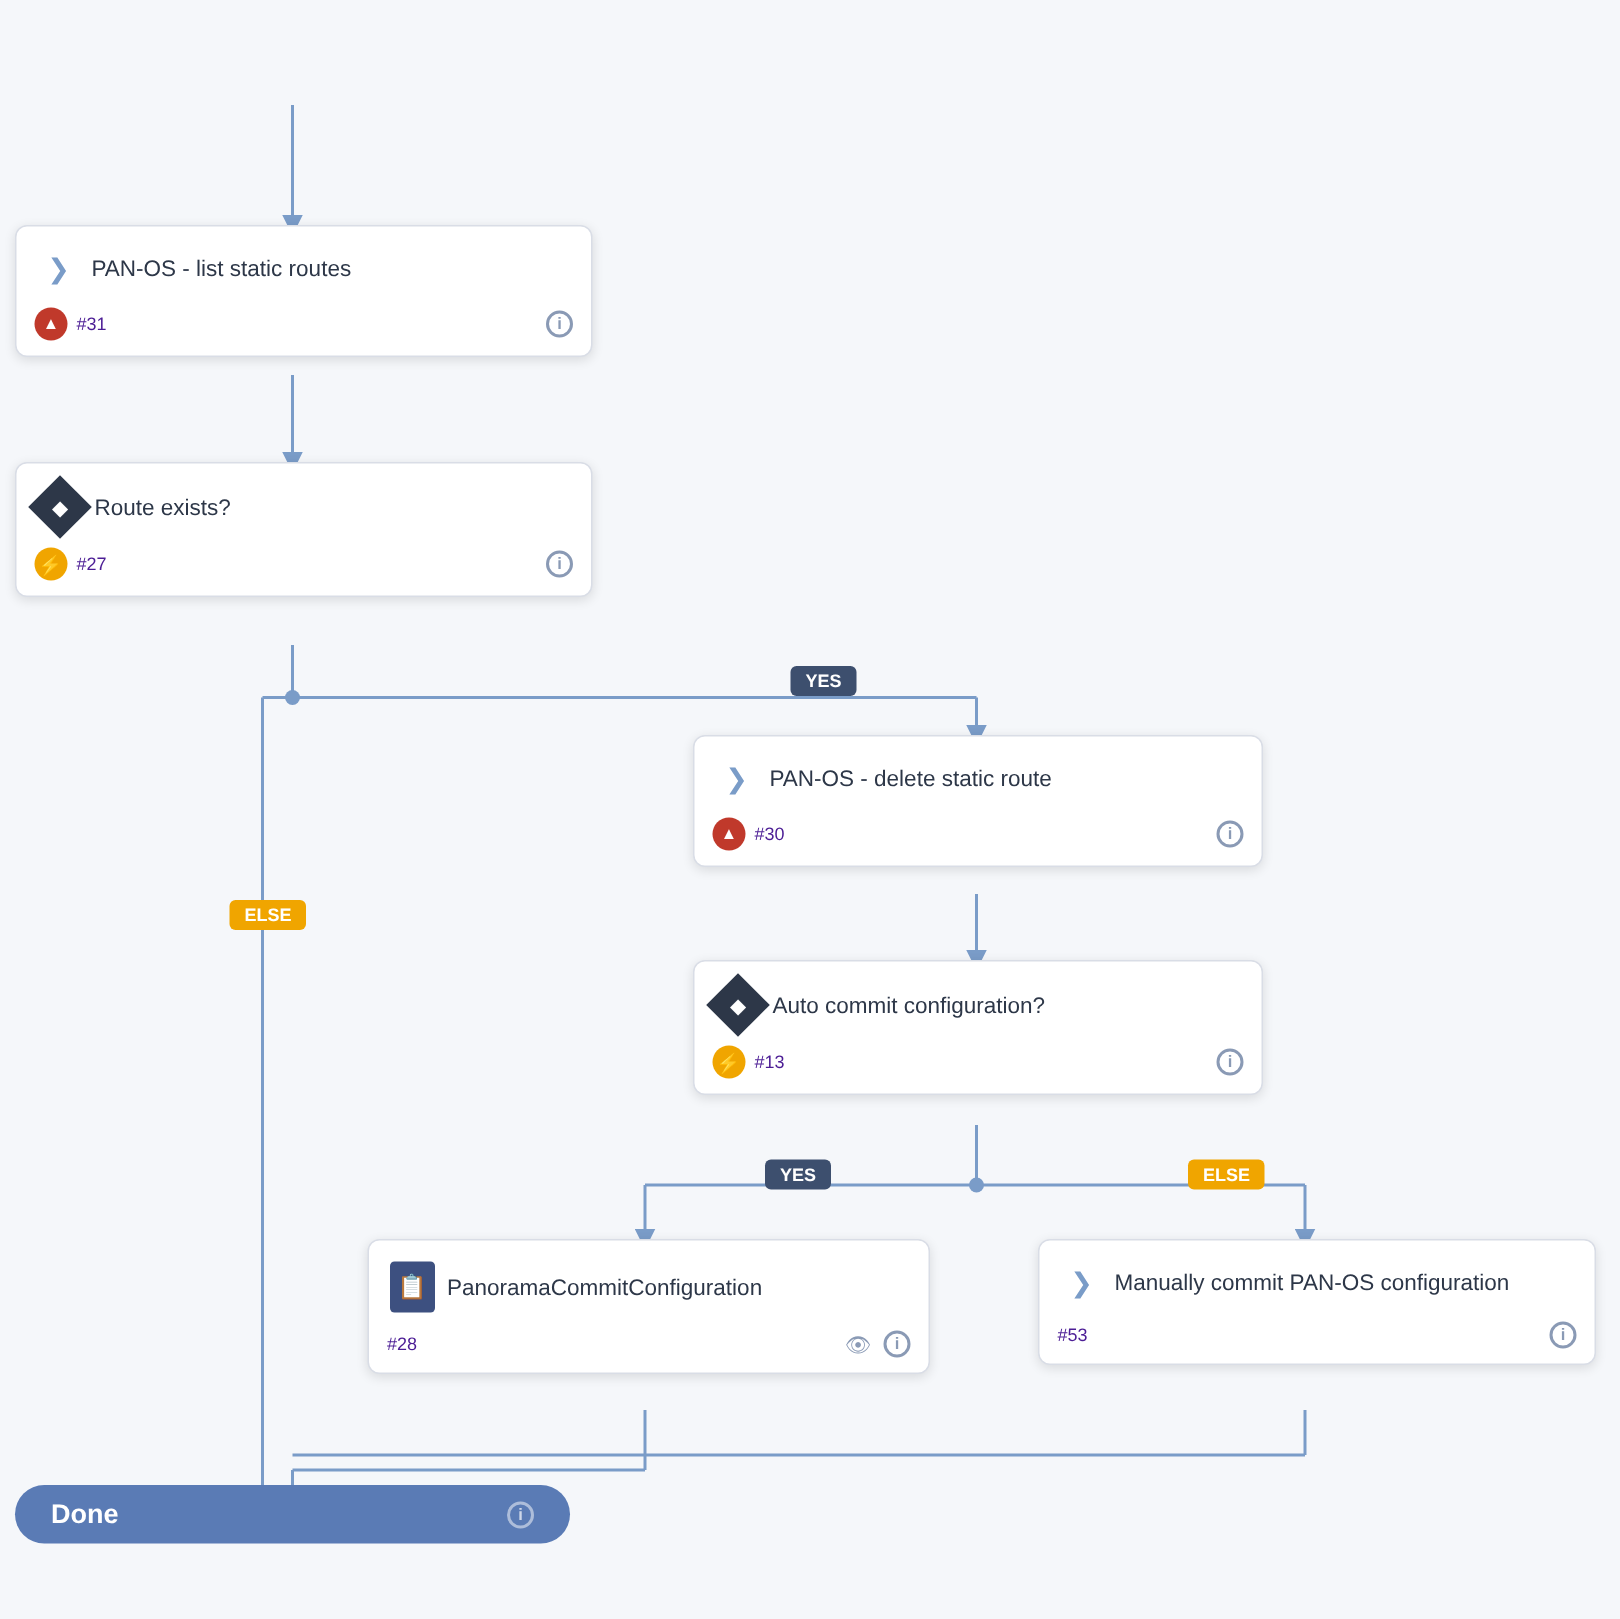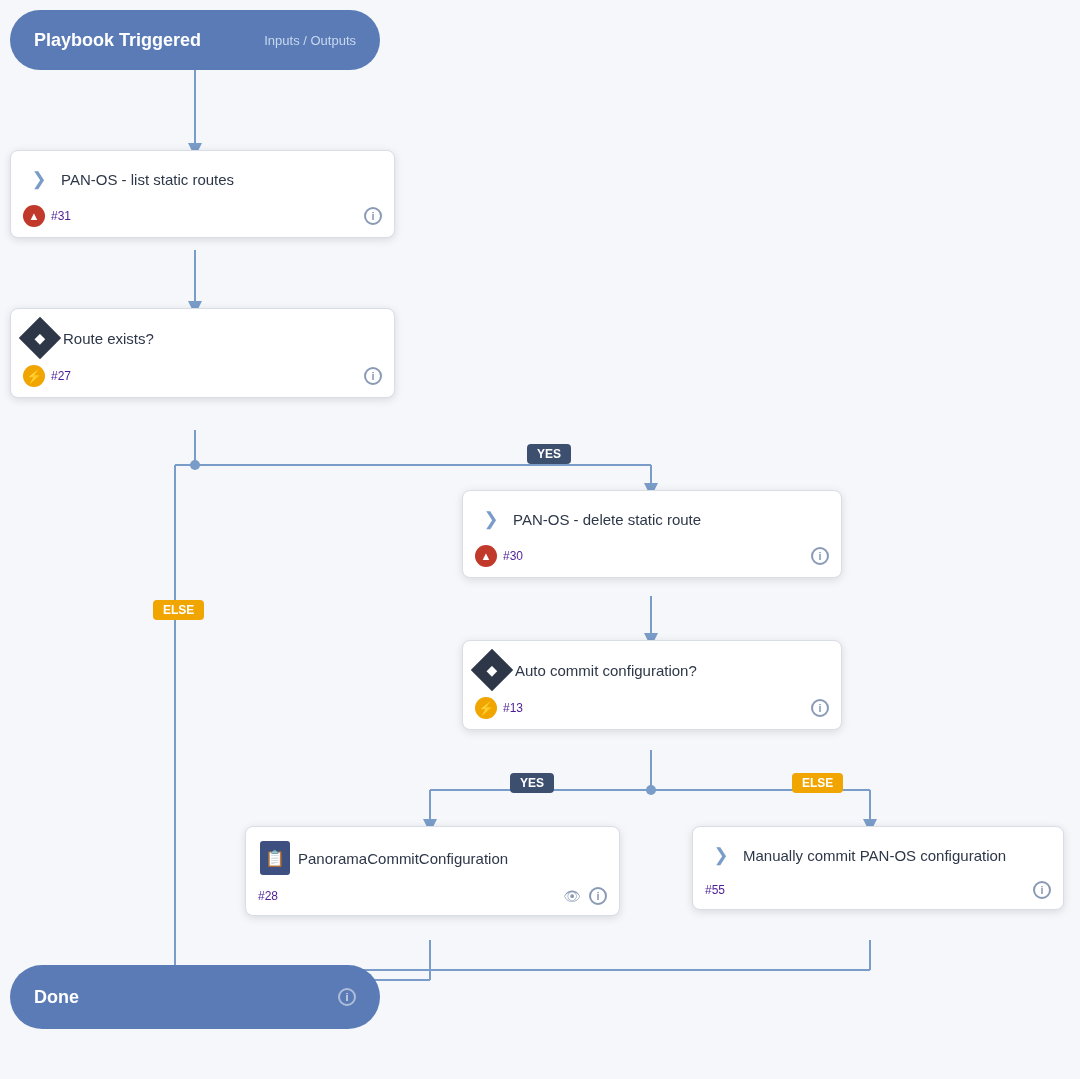--- a/index.html
+++ b/index.html
@@ -81,21 +81,21 @@
     
     .done-node {
       position: absolute;
       background: #5a7bb5;
       border-radius: 40px;
       color: #fff;
       display: flex;
       align-items: center;
       justify-content: space-between;
       padding: 0 24px;
-      height: 64px;
+      height: 39px;
       width: 370px;
       bottom: 50px;
       left: 10px;
     }
 
     .done-title {
       font-size: 18px;
       font-weight: 600;
       color: #fff;
     }
@@ -257,24 +257,20 @@
     <line x1="430" y1="980" x2="195" y2="980" stroke="#7a9cc8" stroke-width="2"></line>
     <line x1="195" y1="980" x2="195" y2="1010" stroke="#7a9cc8" stroke-width="2" marker-end="url(#arrowhead)"></line>
 
     <line x1="870" y1="940" x2="870" y2="970" stroke="#7a9cc8" stroke-width="2"></line>
     <line x1="870" y1="970" x2="195" y2="970" stroke="#7a9cc8" stroke-width="2"></line>
 
     <circle cx="195" cy="465" r="5" fill="#7a9cc8"></circle>
     <circle cx="651" cy="790" r="5" fill="#7a9cc8"></circle>
   </svg>
 
-  <div class="trigger-node">
-    <span class="trigger-title">Playbook Triggered</span>
-    <span class="trigger-io">Inputs / Outputs</span>
-  </div>
 
   <div class="node" style="left:10px; top:150px; width:385px;">
     <div class="node-title">
       <div class="icon-arrow">❯</div>
       <span>PAN-OS - list static routes</span>
     </div>
     <div class="node-footer">
       <div style="display:flex;align-items:center;gap:6px;">
         <div class="alert-icon">▲</div>
         <span class="node-id">#31</span>
@@ -357,21 +353,21 @@
     </div>
   </div>
 
   <div class="node" style="left:692px; top:826px; width:372px;">
     <div class="node-title">
       <div class="icon-arrow">❯</div>
       <span>Manually commit PAN-OS configuration</span>
     </div>
     <div class="node-footer">
       <div style="display:flex;align-items:center;gap:6px;">
-        <span class="node-id">#55</span>
+        <span class="node-id">#53</span>
       </div>
       <div class="info-icon">i</div>
     </div>
   </div>
 
   <div class="done-node">
     <span class="done-title">Done</span>
     <div class="info-icon" style="border-color:rgba(255,255,255,0.5);color:rgba(255,255,255,0.7);">i</div>
   </div>
 </div>

